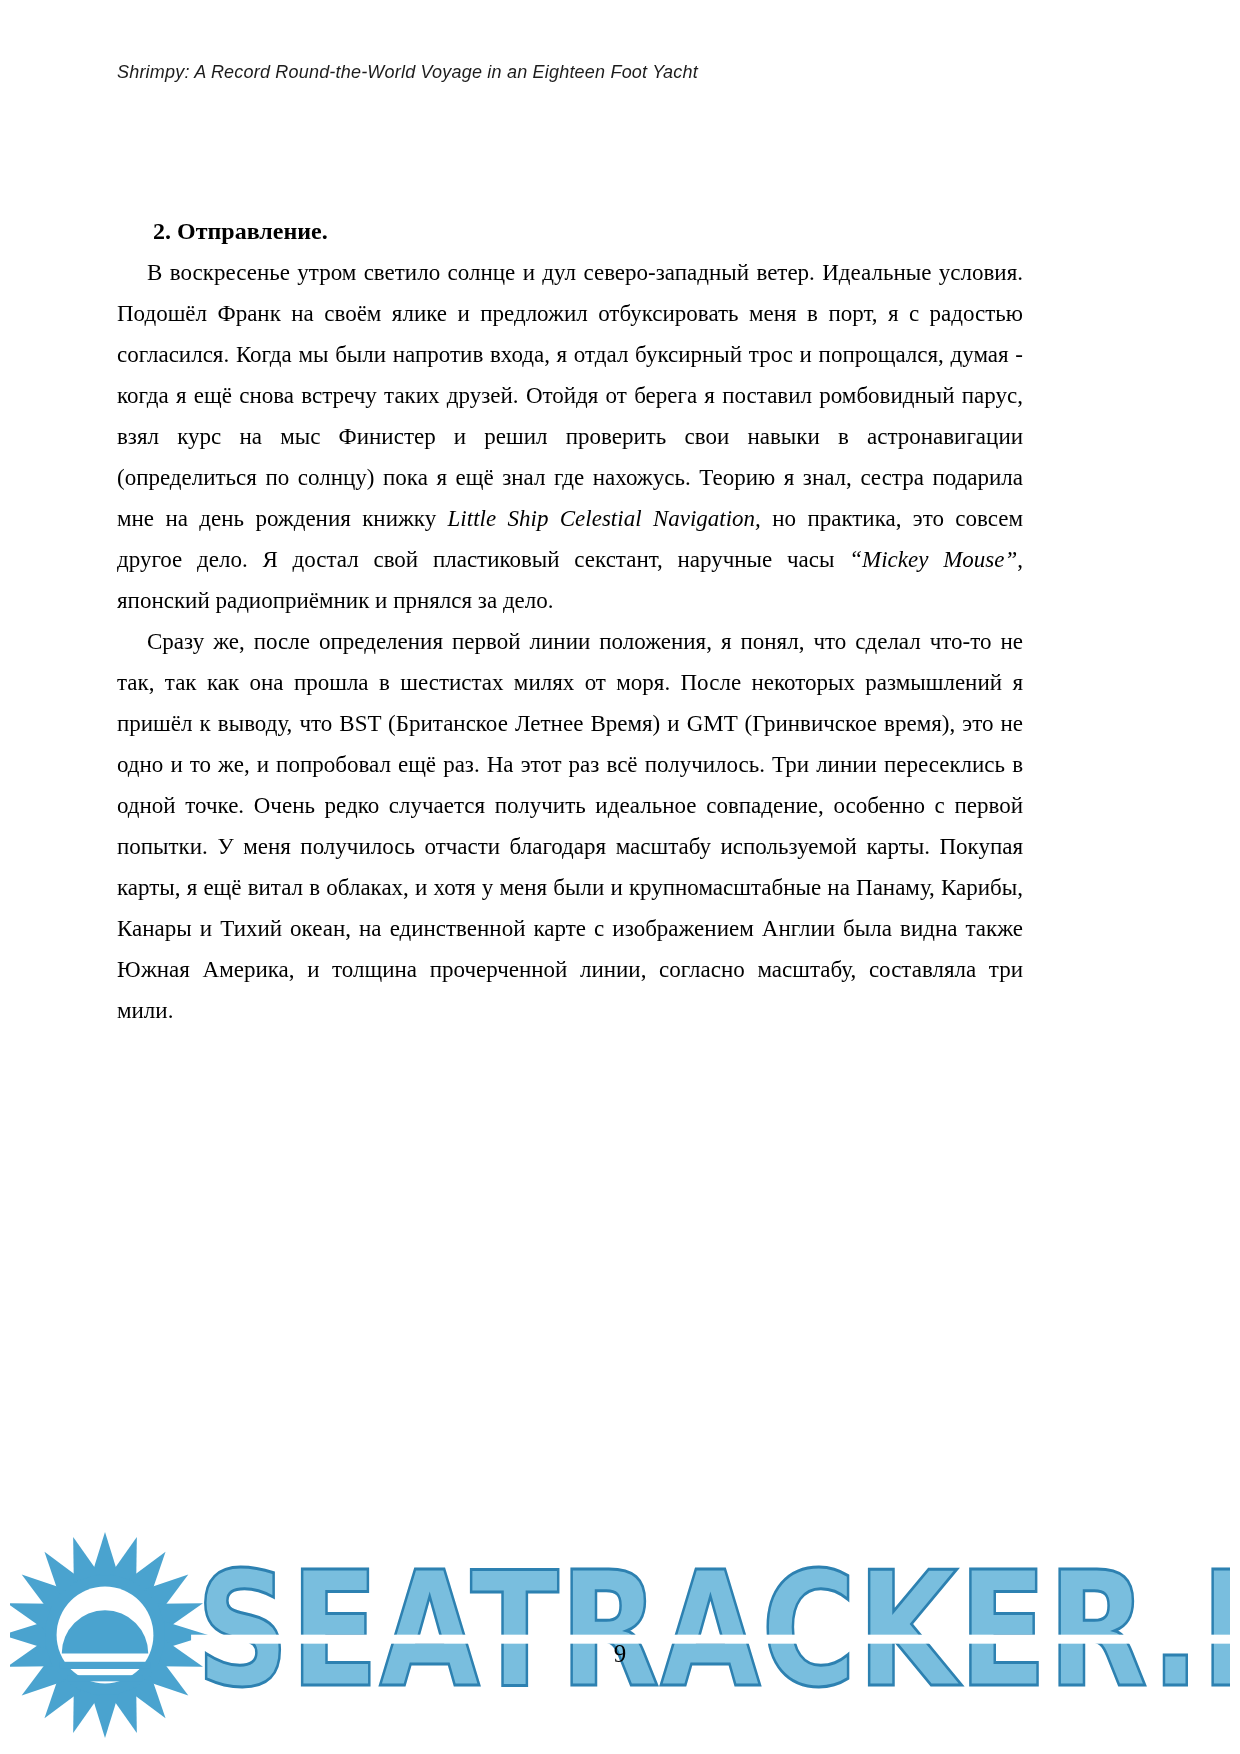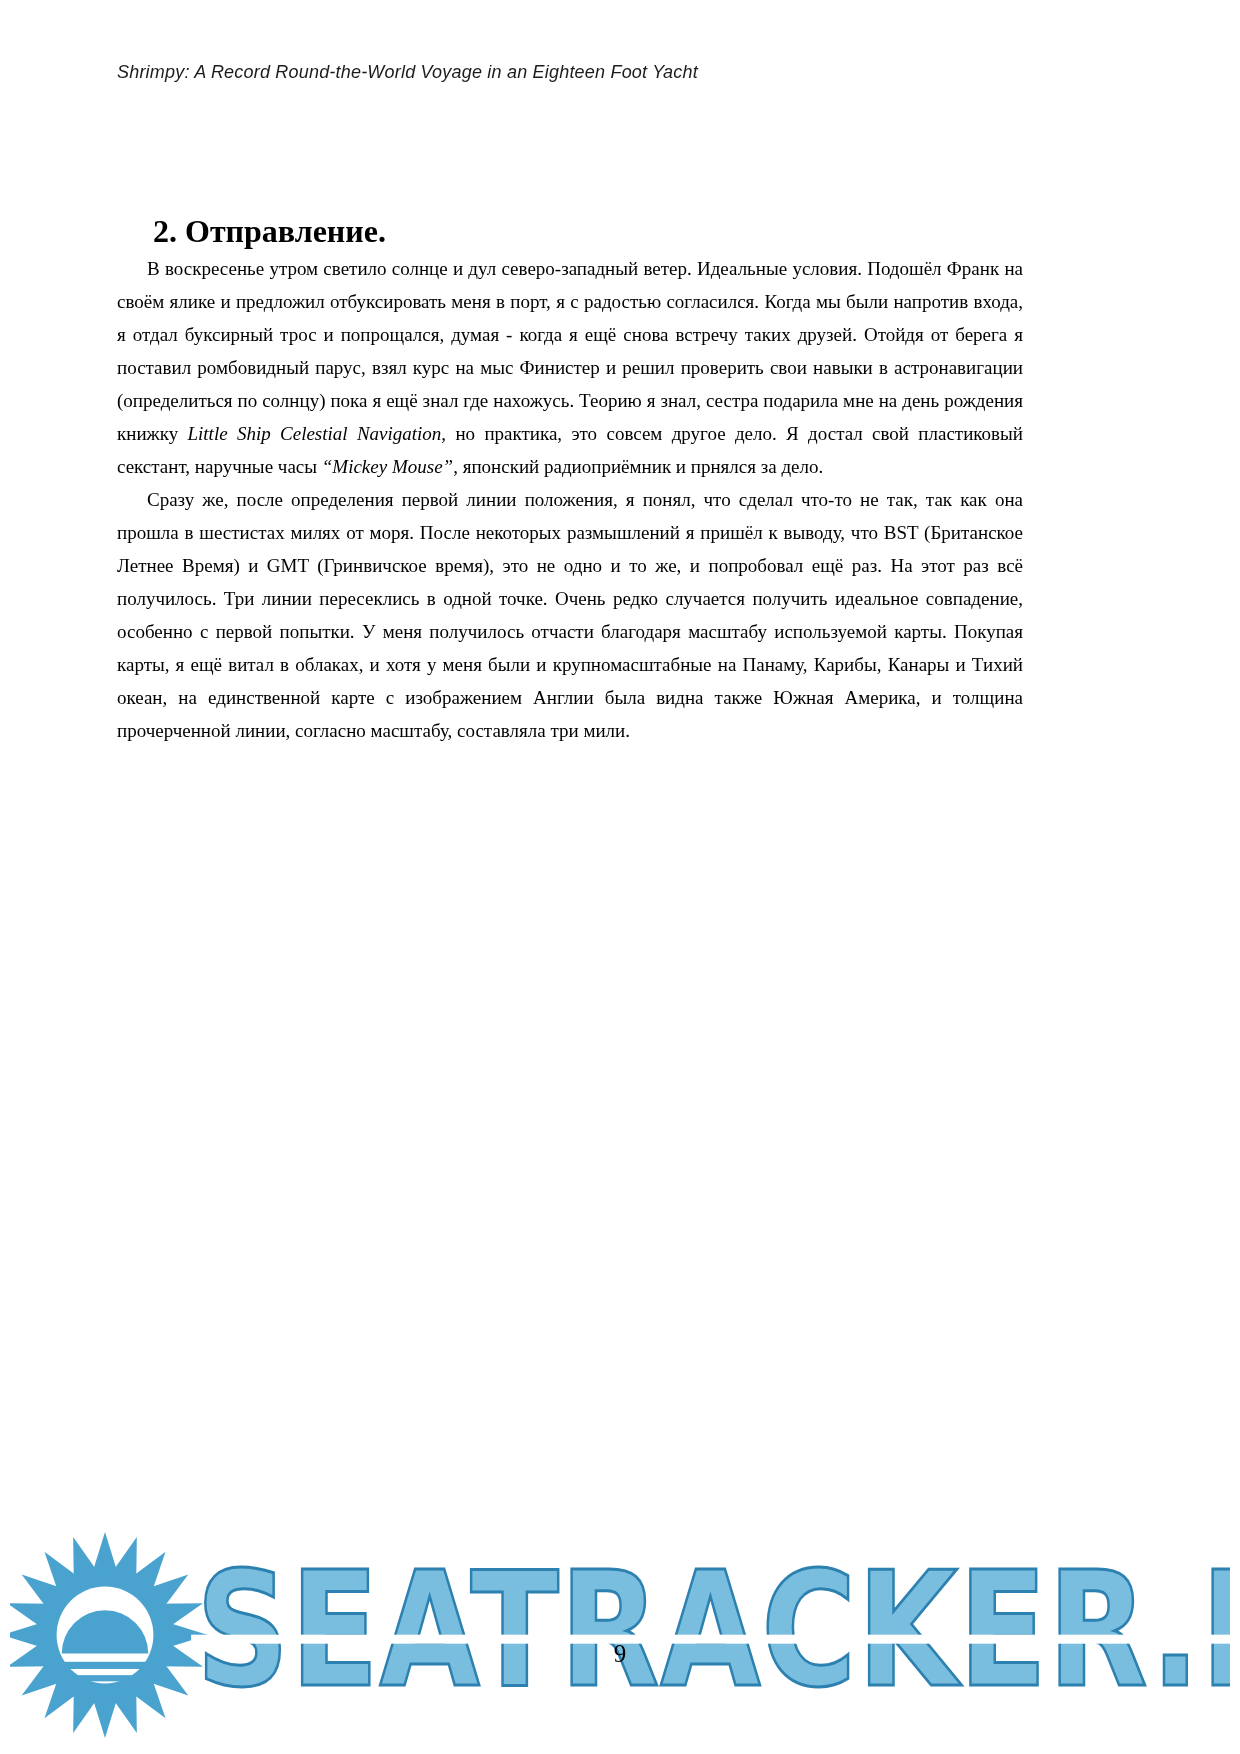--- a/index.html
+++ b/index.html
@@ -25,33 +25,33 @@
   }
   .content {
     position: absolute;
     left: 107px;
     top: 210px;
     width: 906px;
   }
   .chapter-heading {
     margin: 0;
     padding-left: 36px;
-    font-size: 32px;
+    font-size: 24px;
     font-weight: bold;
     line-height: 42px;
   }
   .date-line {
     font-size: 29px;
     line-height: 42px;
     margin: 0 0 42px 0;
   }
   p.body-par {
     margin: 0;
-    font-size: 19px;
-    line-height: 33px;
+    font-size: 23px;
+    line-height: 41px;
     text-align: justify;
     text-indent: 30px;
   }
   .italic { font-style: italic; }
   .page-number {
     position: absolute;
     left: 0;
     right: 0;
     bottom: 86px;
     text-align: center;

